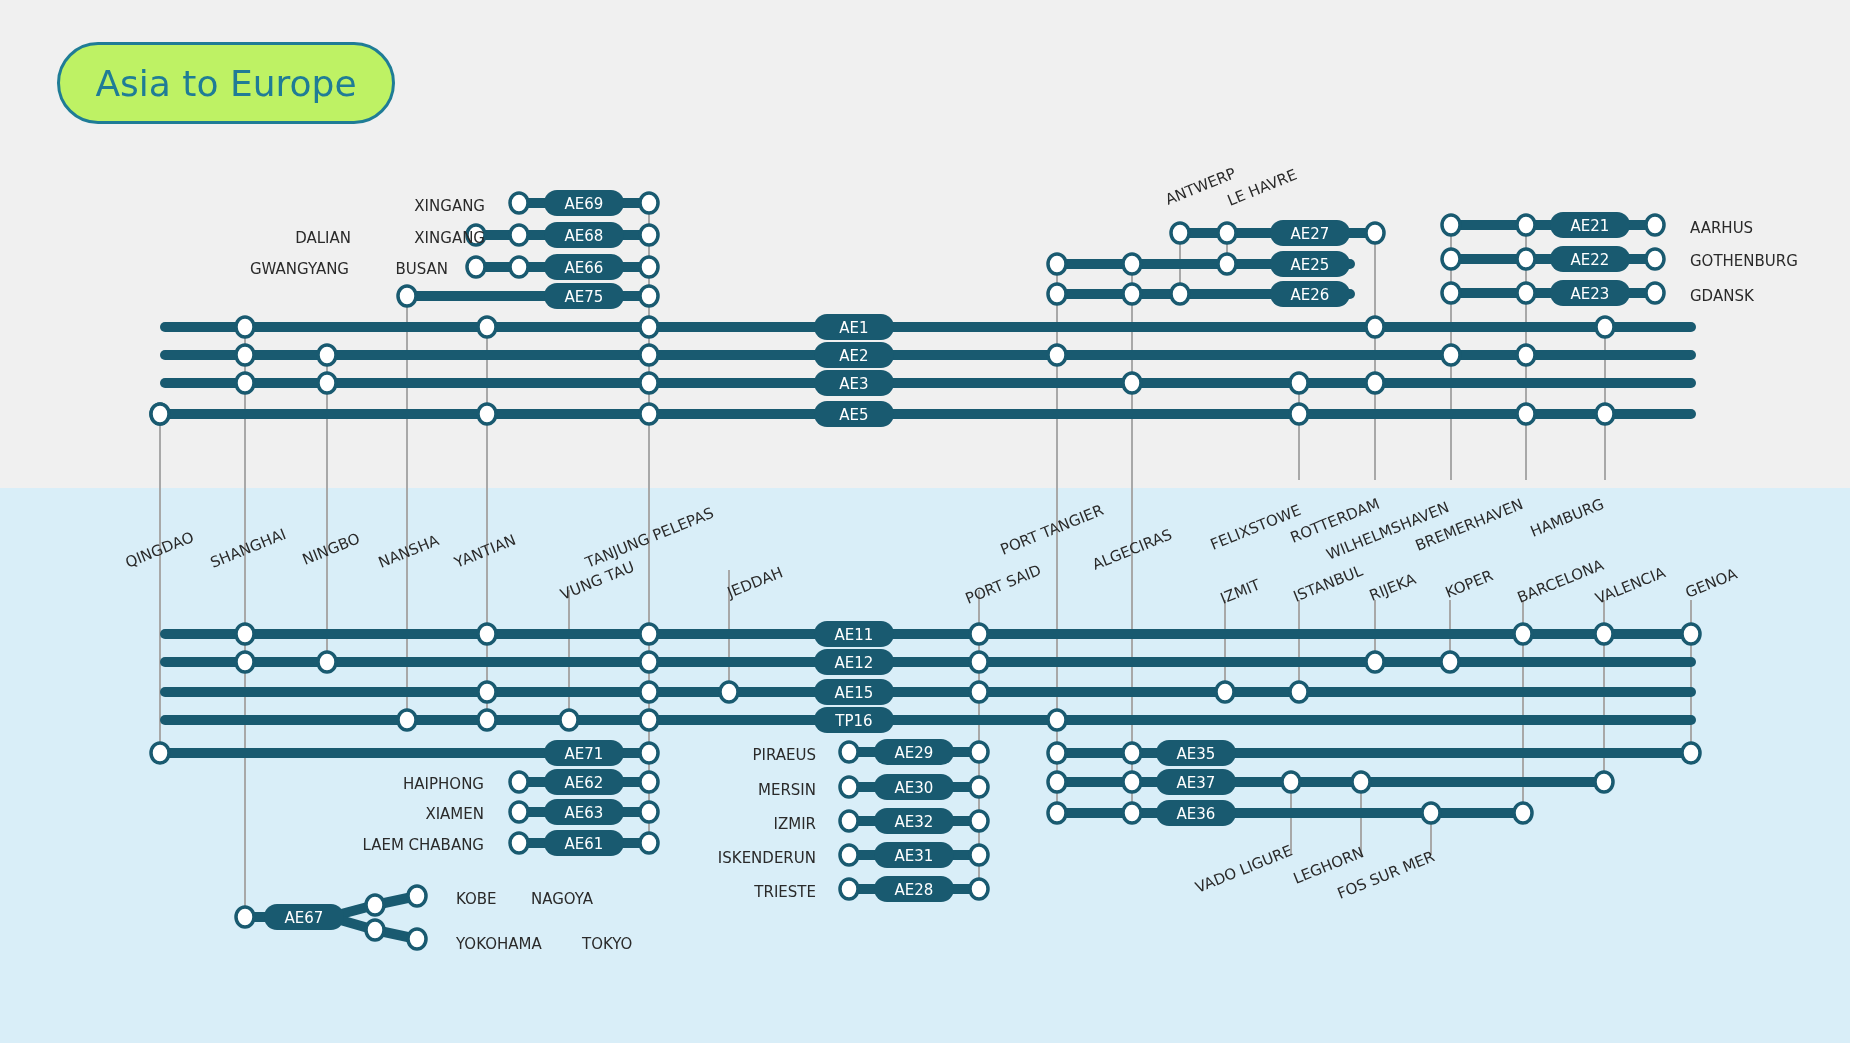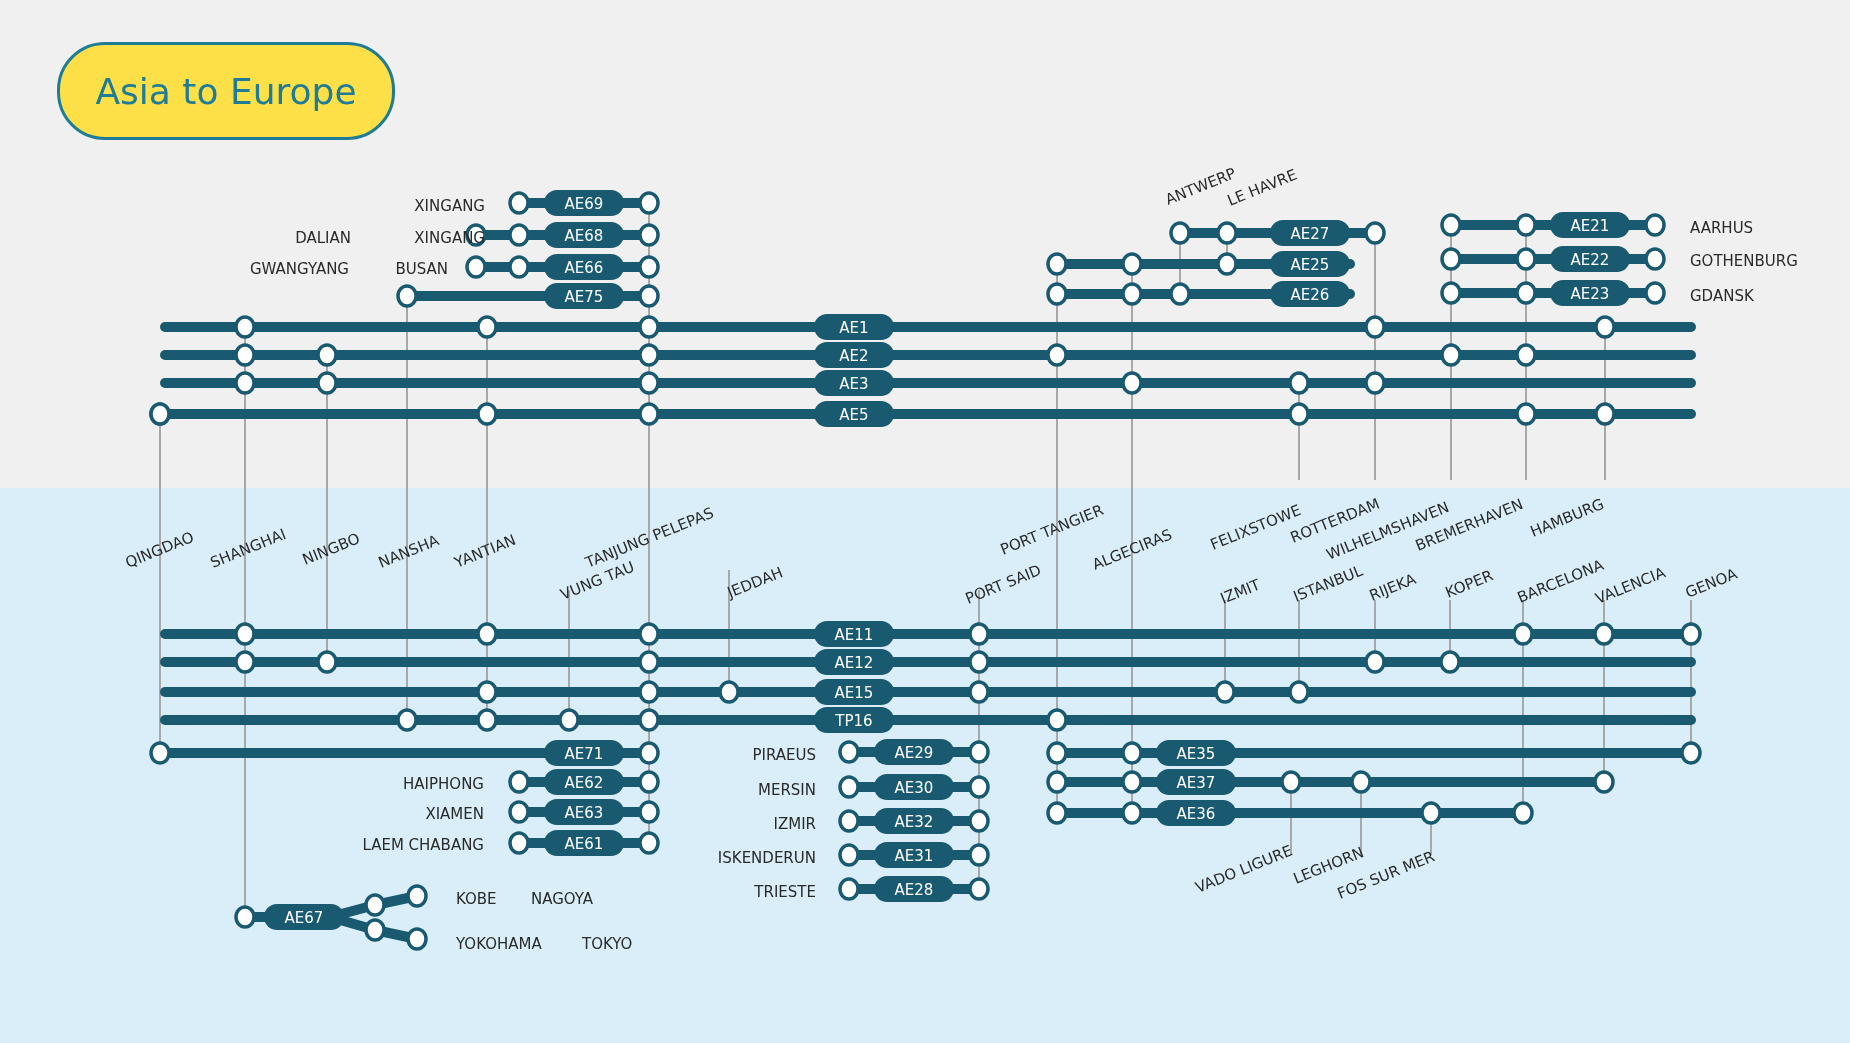--- a/index.html
+++ b/index.html
@@ -1,19 +1,19 @@
 <!DOCTYPE html>
 <html><head>
 <meta charset="utf-8">
 <style>
   html,body{margin:0;padding:0;}
   body{width:1850px;height:1043px;position:relative;overflow:hidden;background:#f0f0f0;font-family:"Liberation Sans",sans-serif;}
   #bg-top{position:absolute;left:0;top:0;width:1850px;height:488px;background:#f0f0f0;}
   #bg-bottom{position:absolute;left:0;top:488px;width:1850px;height:555px;background:#d9eef8;}
-  #title-pill{position:absolute;left:57px;top:42px;width:338px;height:98px;border:3px solid #1f7c96;border-radius:48px;background:#fde047;display:flex;align-items:center;justify-content:center;box-sizing:border-box;}
+  #title-pill{position:absolute;left:57px;top:42px;width:338px;height:82px;border:3px solid #1f7c96;border-radius:48px;background:#bef264;display:flex;align-items:center;justify-content:center;box-sizing:border-box;}
   #title-pill span{color:#1f7c96;font-size:36px;font-family:"DejaVu Sans",sans-serif;letter-spacing:0px;}
   svg{position:absolute;left:0;top:0;}
   .line{stroke:#195a70;stroke-width:10;stroke-linecap:round;fill:none;}
   .conn{stroke:#a8a8a8;stroke-width:2;}
   .stop{fill:#fff;stroke:#195a70;stroke-width:3.5;}
   .badge{fill:#195a70;}
   .badge-text{fill:#fff;font-family:"DejaVu Sans",sans-serif;font-size:15px;text-anchor:middle;dominant-baseline:central;}
   .port{fill:#2a2a2a;font-family:"DejaVu Sans",sans-serif;font-size:15px;}
 </style>
 </head>

